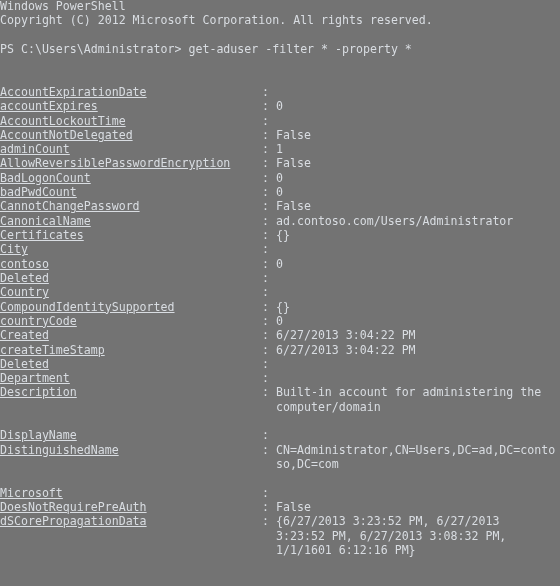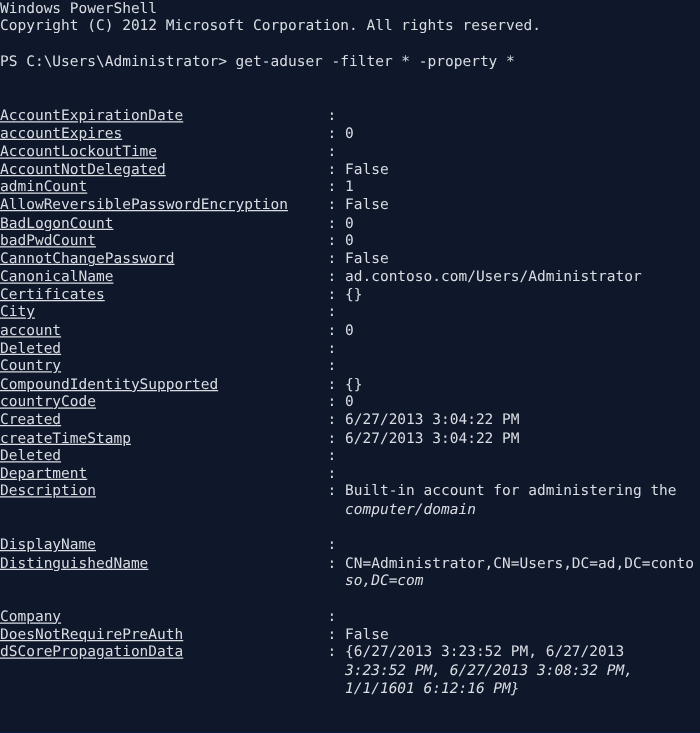--- a/index.html
+++ b/index.html
@@ -5,21 +5,21 @@
 <style>
   html, body {
     margin: 0;
     padding: 0;
     background: #012456;
   }
   #console {
     position: relative;
     width: 560px;
     height: 586px;
-    background: #0f172a;
+    background: #737373;
     overflow: hidden;
     font-family: "DejaVu Sans Mono", "Liberation Mono", monospace;
     font-size: 11.6px;
     line-height: 14.32px;
     color: #d9dde2;
     letter-spacing: 0px;
     -webkit-font-smoothing: none;
   }
   .screen {
     position: absolute;
@@ -58,21 +58,20 @@
   }
   .pval {
     display: inline-block;
     vertical-align: top;
     white-space: pre;
   }
   .cont {
     height: 14.32px;
     white-space: pre;
     display: block;
-    font-style: italic;
   }
   .cont .pad {
     display: inline-block;
     width: 276px;
     vertical-align: top;
   }
   .cont .ctext {
     display: inline-block;
     vertical-align: top;
     white-space: pre;
@@ -97,37 +96,37 @@
         <div class="row"><span class="pname">AccountLockoutTime</span><span class="pcolon">:</span><span class="pval"></span></div>
         <div class="row"><span class="pname">AccountNotDelegated</span><span class="pcolon">:</span><span class="pval">False</span></div>
         <div class="row"><span class="pname">adminCount</span><span class="pcolon">:</span><span class="pval">1</span></div>
         <div class="row"><span class="pname">AllowReversiblePasswordEncryption</span><span class="pcolon">:</span><span class="pval">False</span></div>
         <div class="row"><span class="pname">BadLogonCount</span><span class="pcolon">:</span><span class="pval">0</span></div>
         <div class="row"><span class="pname">badPwdCount</span><span class="pcolon">:</span><span class="pval">0</span></div>
         <div class="row"><span class="pname">CannotChangePassword</span><span class="pcolon">:</span><span class="pval">False</span></div>
         <div class="row"><span class="pname">CanonicalName</span><span class="pcolon">:</span><span class="pval">ad.contoso.com/Users/Administrator</span></div>
         <div class="row"><span class="pname">Certificates</span><span class="pcolon">:</span><span class="pval">{}</span></div>
         <div class="row"><span class="pname">City</span><span class="pcolon">:</span><span class="pval"></span></div>
-        <div class="row"><span class="pname">account</span><span class="pcolon">:</span><span class="pval">0</span></div>
+        <div class="row"><span class="pname">contoso</span><span class="pcolon">:</span><span class="pval">0</span></div>
         <div class="row"><span class="pname">Deleted</span><span class="pcolon">:</span><span class="pval"></span></div>
         <div class="row"><span class="pname">Country</span><span class="pcolon">:</span><span class="pval"></span></div>
         <div class="row"><span class="pname">CompoundIdentitySupported</span><span class="pcolon">:</span><span class="pval">{}</span></div>
         <div class="row"><span class="pname">countryCode</span><span class="pcolon">:</span><span class="pval">0</span></div>
         <div class="row"><span class="pname">Created</span><span class="pcolon">:</span><span class="pval">6/27/2013 3:04:22 PM</span></div>
         <div class="row"><span class="pname">createTimeStamp</span><span class="pcolon">:</span><span class="pval">6/27/2013 3:04:22 PM</span></div>
         <div class="row"><span class="pname">Deleted</span><span class="pcolon">:</span><span class="pval"></span></div>
         <div class="row"><span class="pname">Department</span><span class="pcolon">:</span><span class="pval"></span></div>
         <div class="row"><span class="pname">Description</span><span class="pcolon">:</span><span class="pval">Built-in account for administering the</span></div>
         <div class="cont"><span class="pad"></span><span class="ctext">computer/domain</span></div>
         <div class="line blank"> </div>
         <div class="row"><span class="pname">DisplayName</span><span class="pcolon">:</span><span class="pval"></span></div>
         <div class="row"><span class="pname">DistinguishedName</span><span class="pcolon">:</span><span class="pval">CN=Administrator,CN=Users,DC=ad,DC=conto</span></div>
         <div class="cont"><span class="pad"></span><span class="ctext">so,DC=com</span></div>
         <div class="line blank"> </div>
-        <div class="row"><span class="pname">Company</span><span class="pcolon">:</span><span class="pval"></span></div>
+        <div class="row"><span class="pname">Microsoft</span><span class="pcolon">:</span><span class="pval"></span></div>
         <div class="row"><span class="pname">DoesNotRequirePreAuth</span><span class="pcolon">:</span><span class="pval">False</span></div>
         <div class="row"><span class="pname">dSCorePropagationData</span><span class="pcolon">:</span><span class="pval">{6/27/2013 3:23:52 PM, 6/27/2013</span></div>
         <div class="cont"><span class="pad"></span><span class="ctext">3:23:52 PM, 6/27/2013 3:08:32 PM,</span></div>
         <div class="cont"><span class="pad"></span><span class="ctext">1/1/1601 6:12:16 PM}</span></div>
         <div class="line blank"> </div>
       </div>
 
   </div>
 </div>
 

